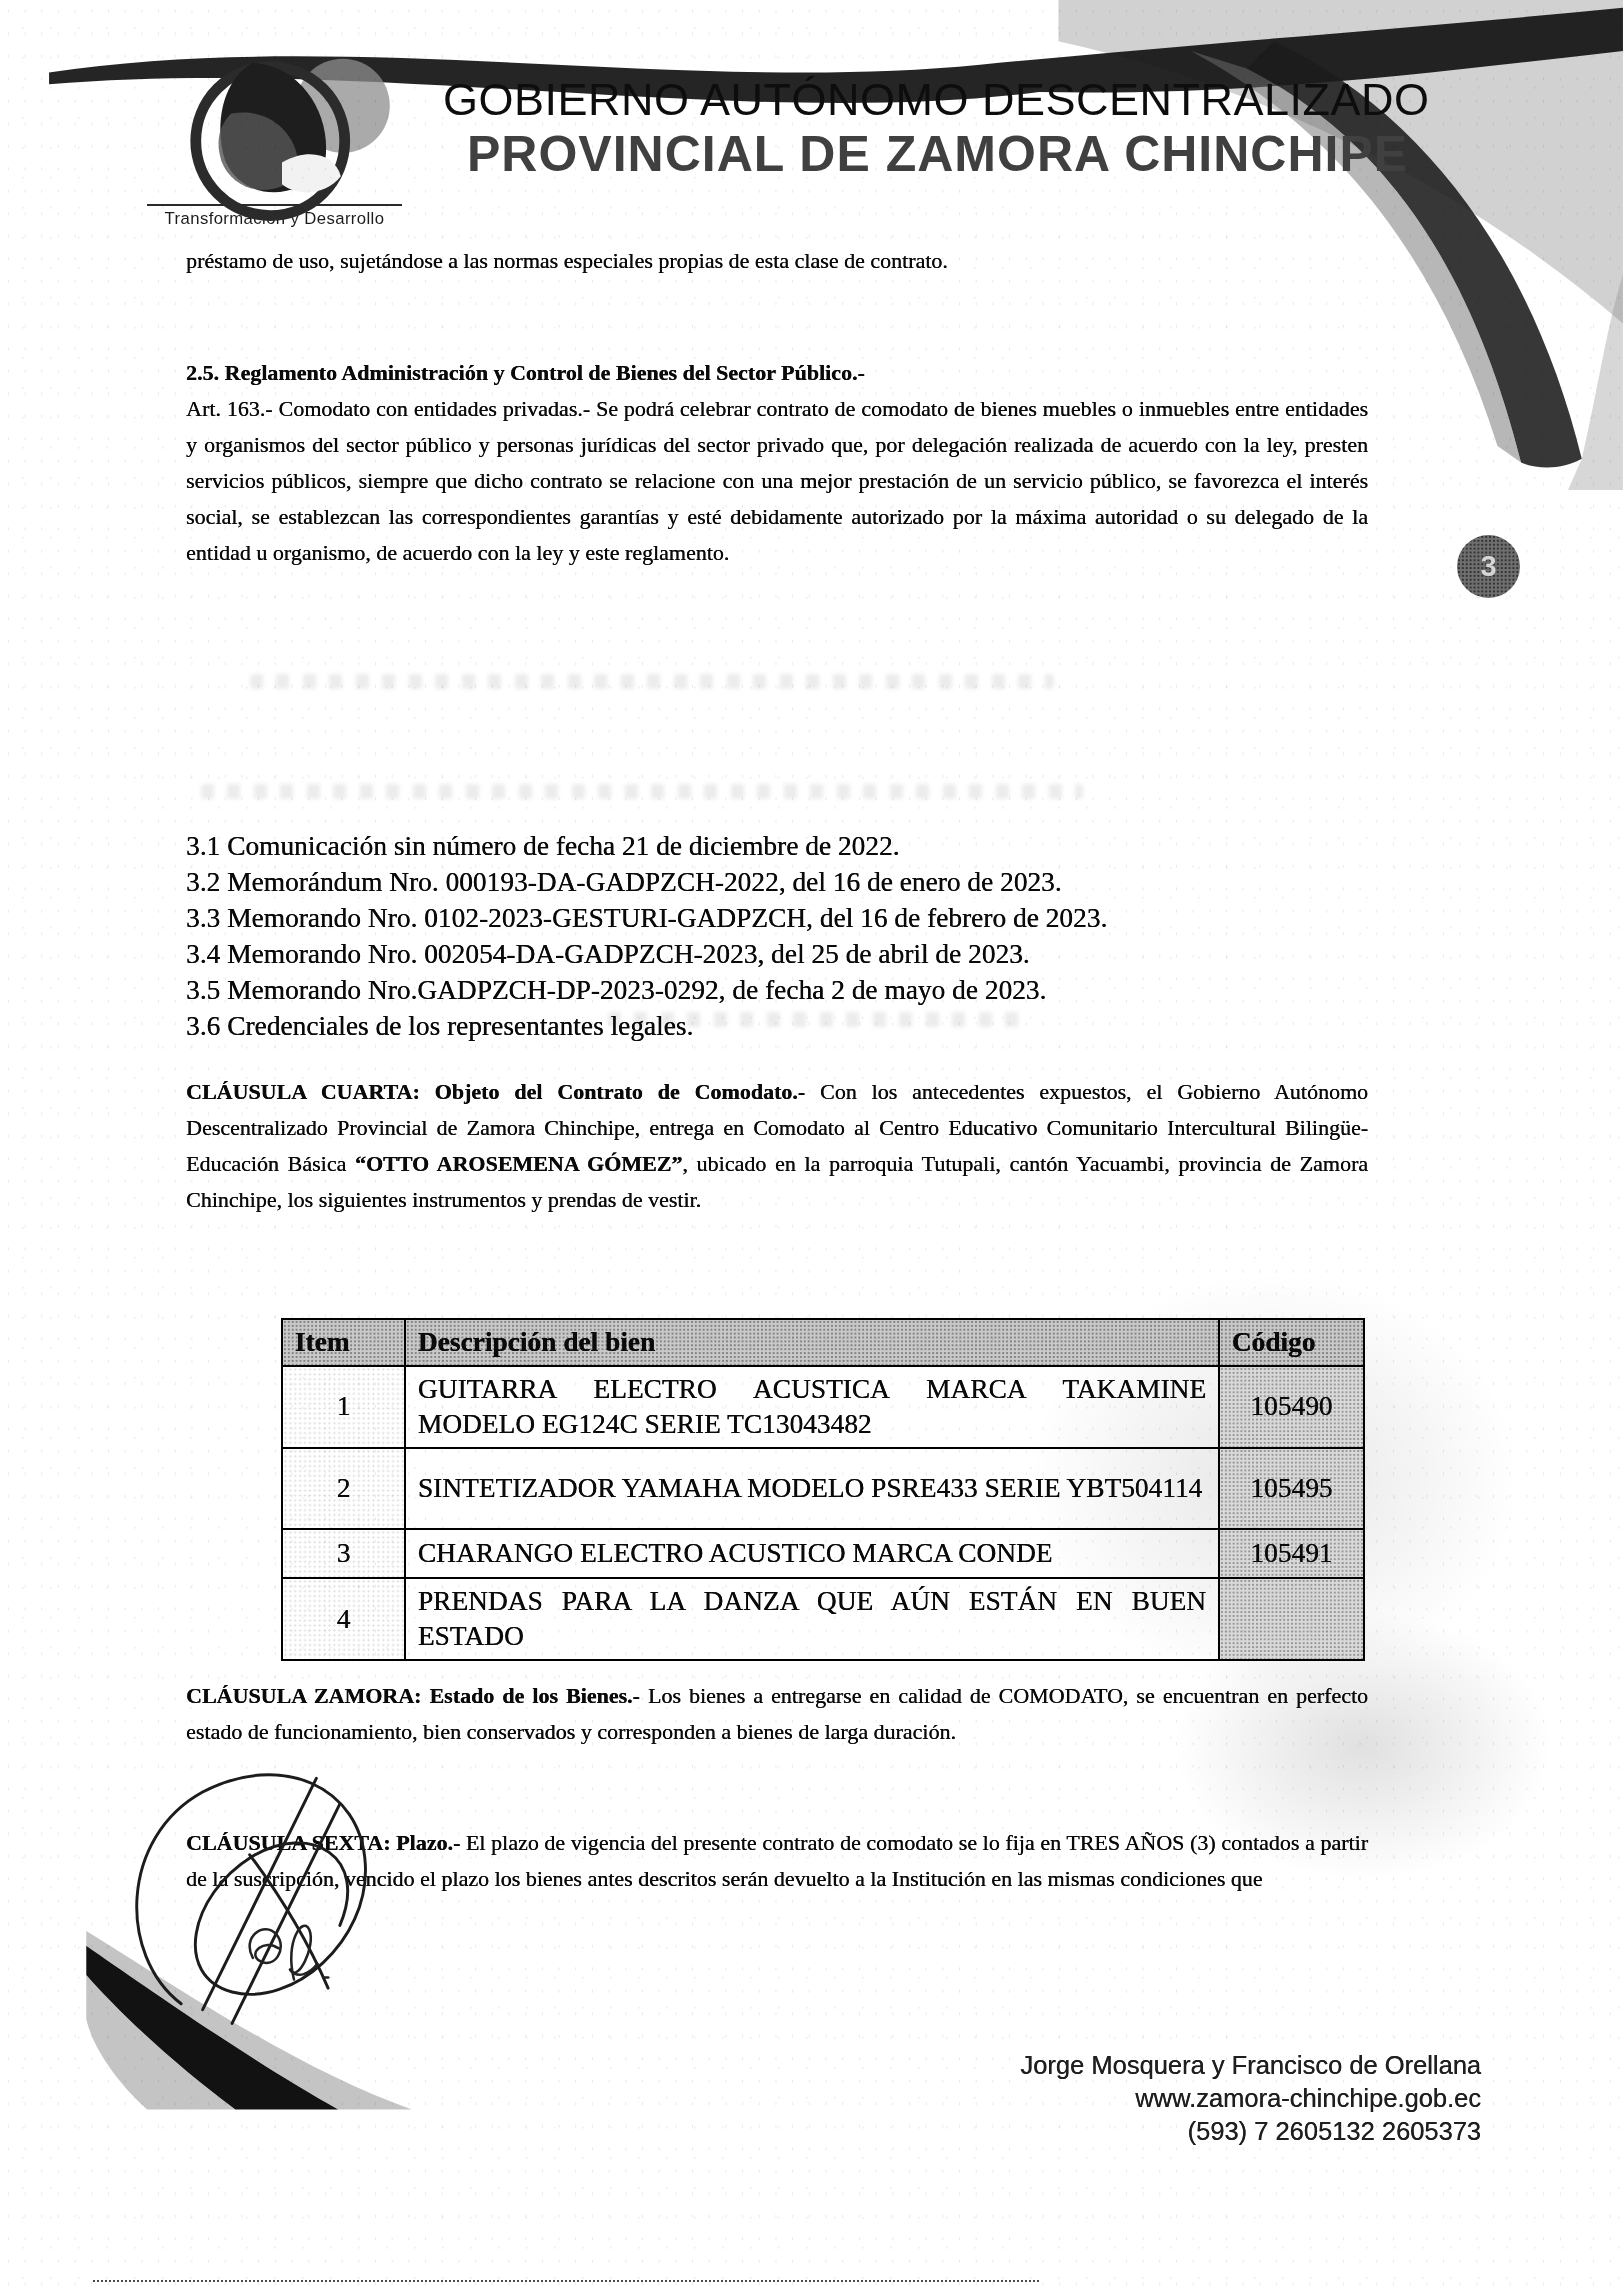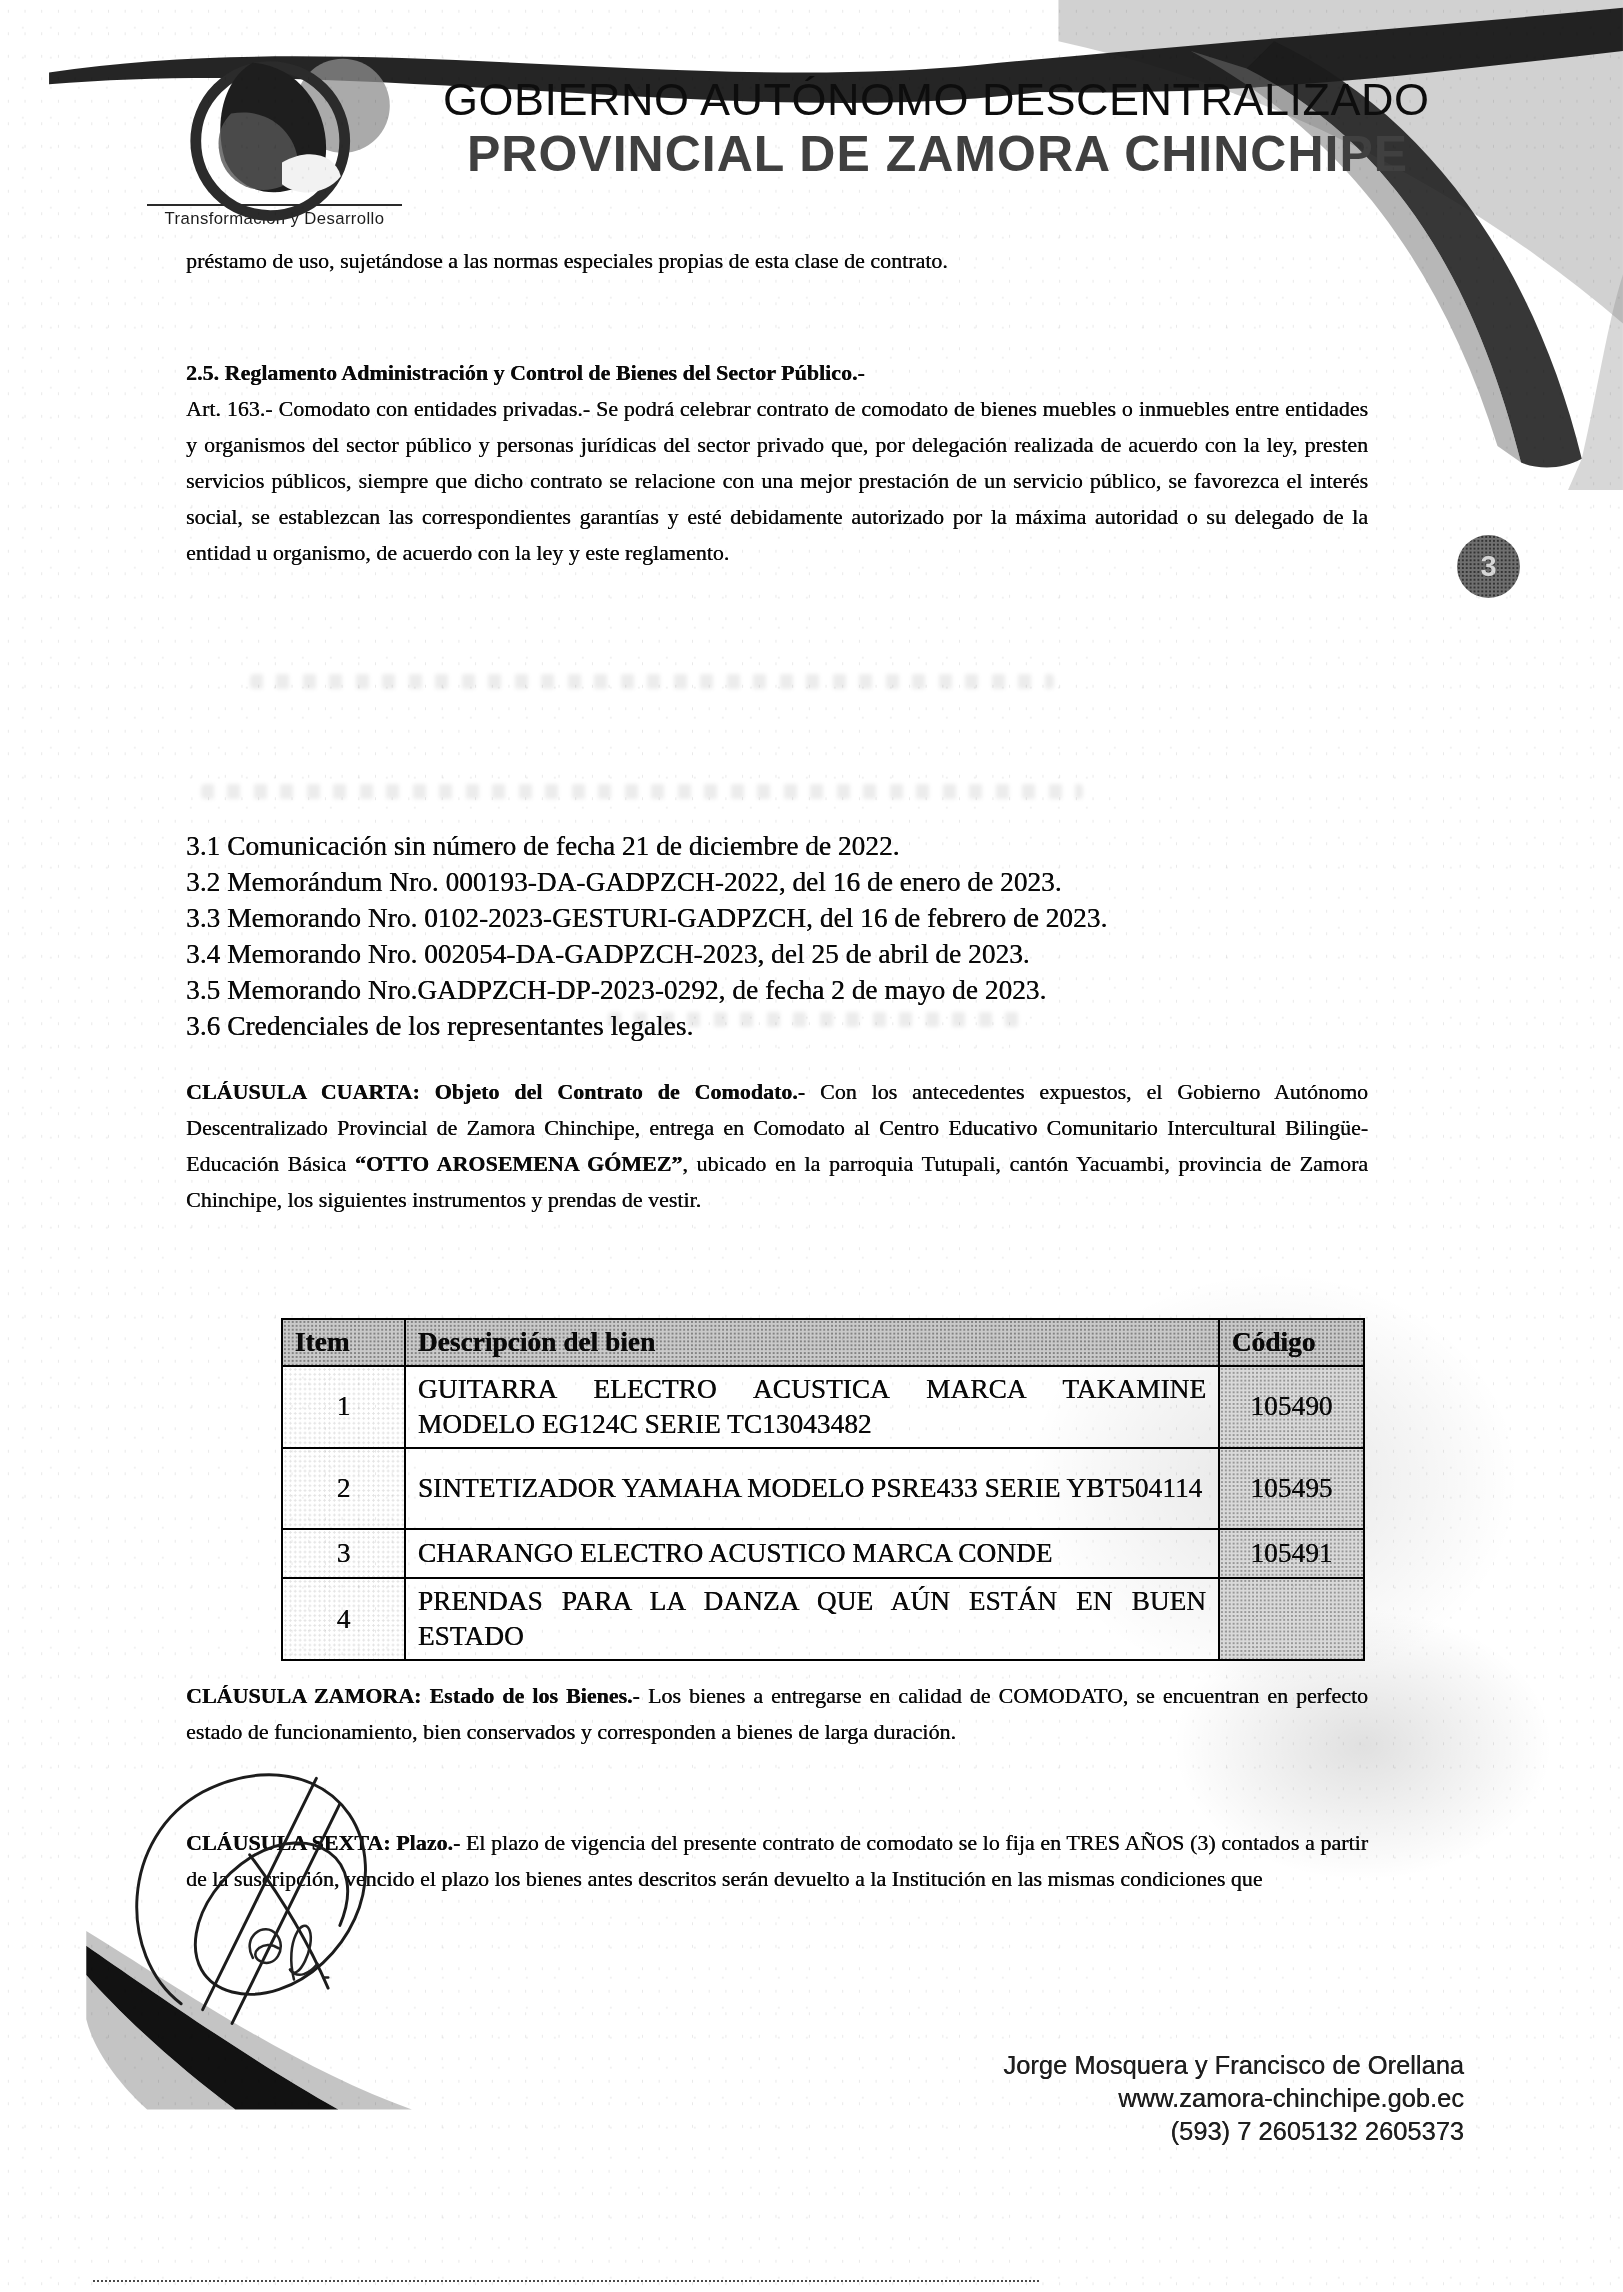--- a/index.html
+++ b/index.html
@@ -105,21 +105,21 @@
     text-align:center;
     background-color:#d9d9d9;
     background-image:radial-gradient(rgba(0,0,0,.30) 1px, transparent 1.2px);
     background-size:3.9px 3.9px;
   }
   .row-tall td{height:74px;}
   .row-short td{height:41px;}
 
   
   .footer{
-    position:absolute;right:159px;top:2049px;width:686px;z-index:4;
+    position:absolute;right:142px;top:2049px;width:686px;z-index:4;
     text-align:right;
     font-family:"Liberation Sans", sans-serif;
     font-size:25.5px;line-height:33px;color:#1f1f1f;
     text-shadow:0.3px 0 0 currentColor;
   }
   .dotline{
     position:absolute;left:93px;top:2280px;width:946px;height:0;z-index:4;
     border-top:2.9px dotted #4a4a4a;
   }
   .sig{position:absolute;z-index:5;}

